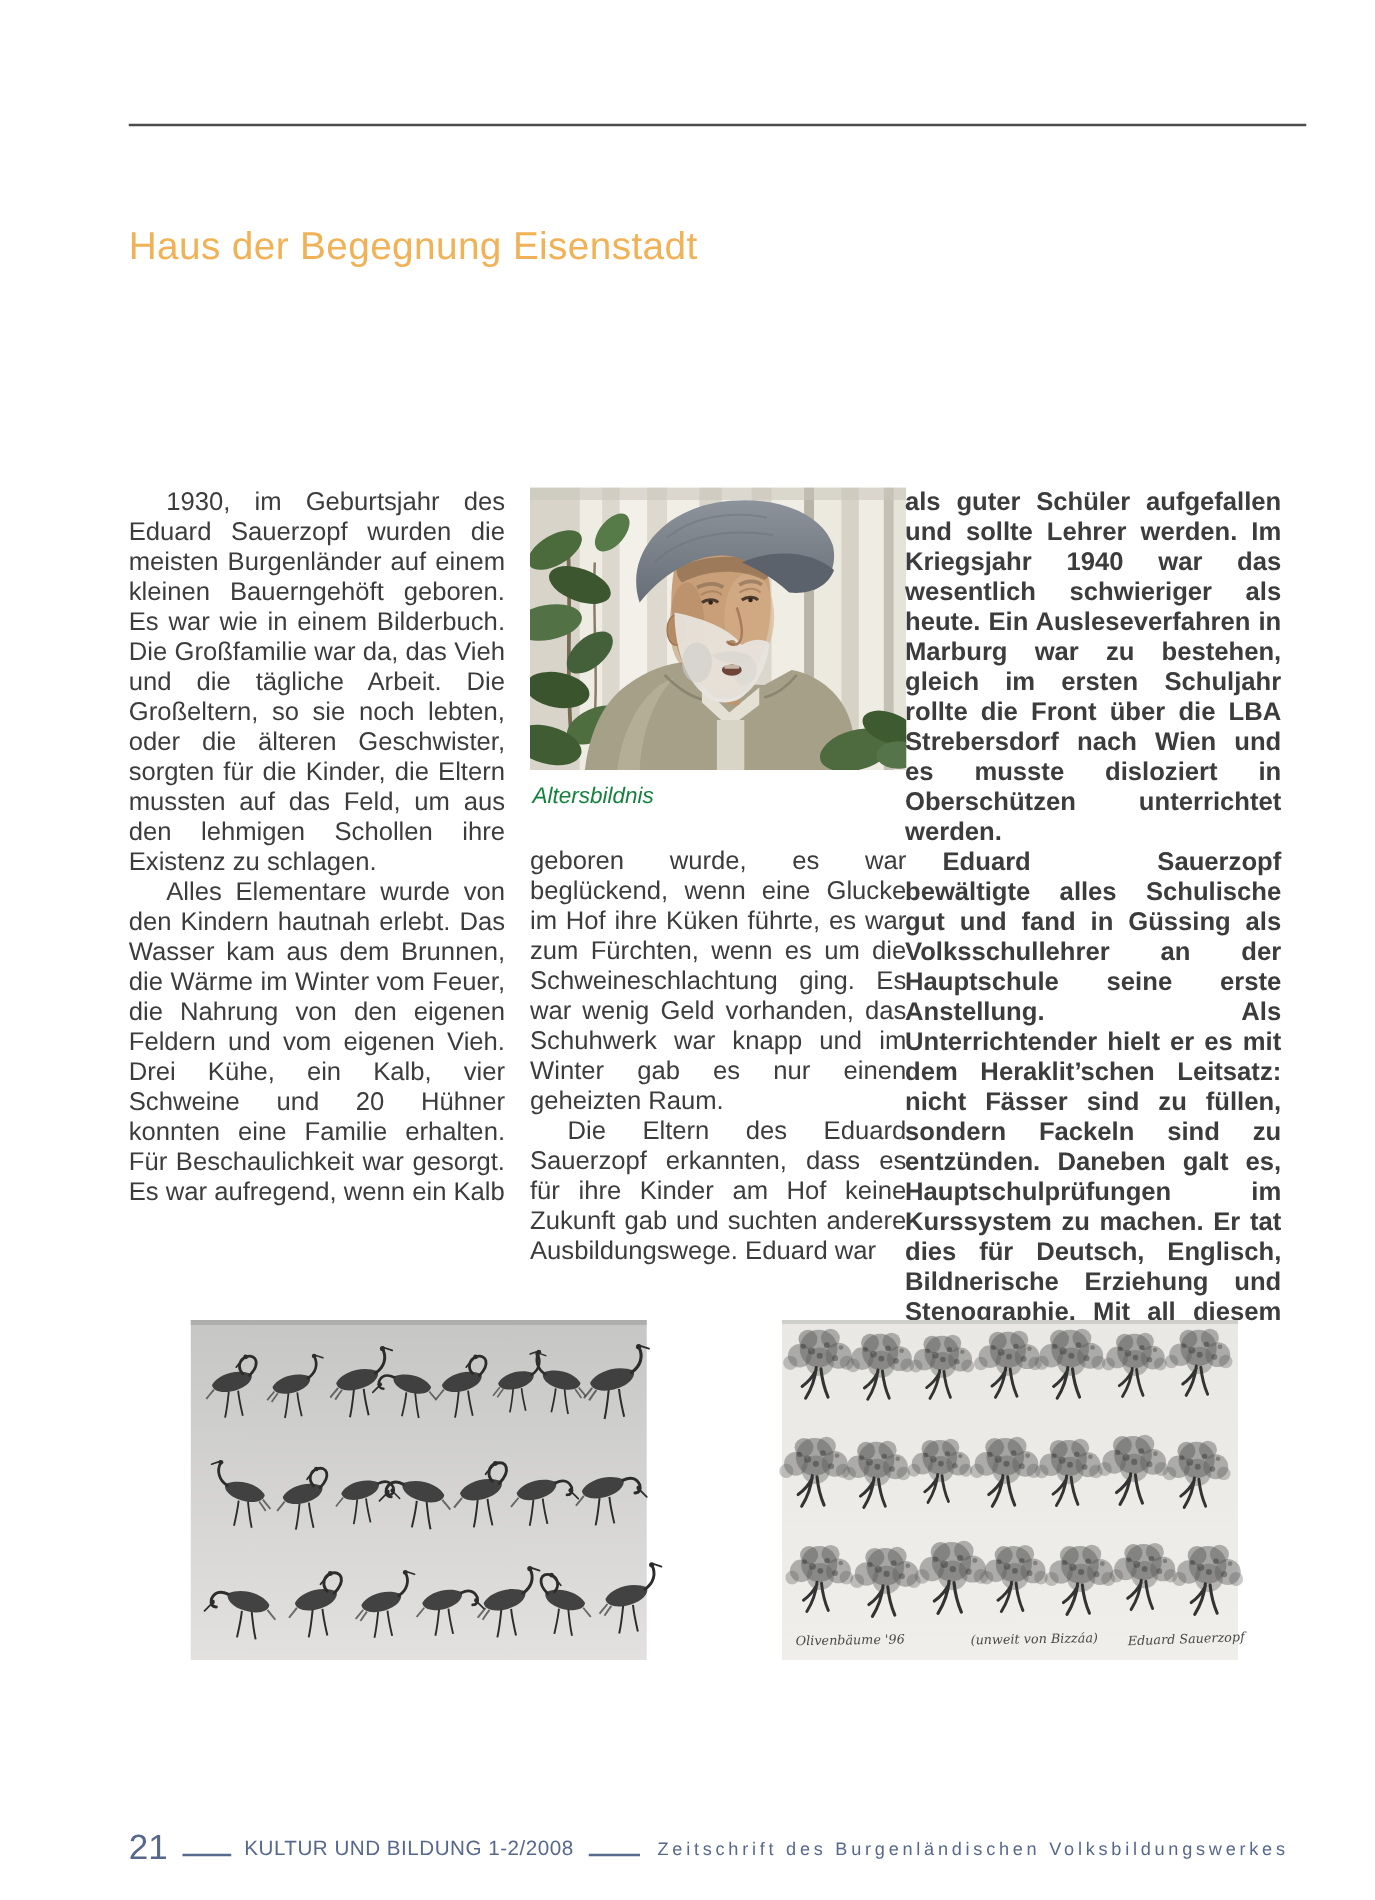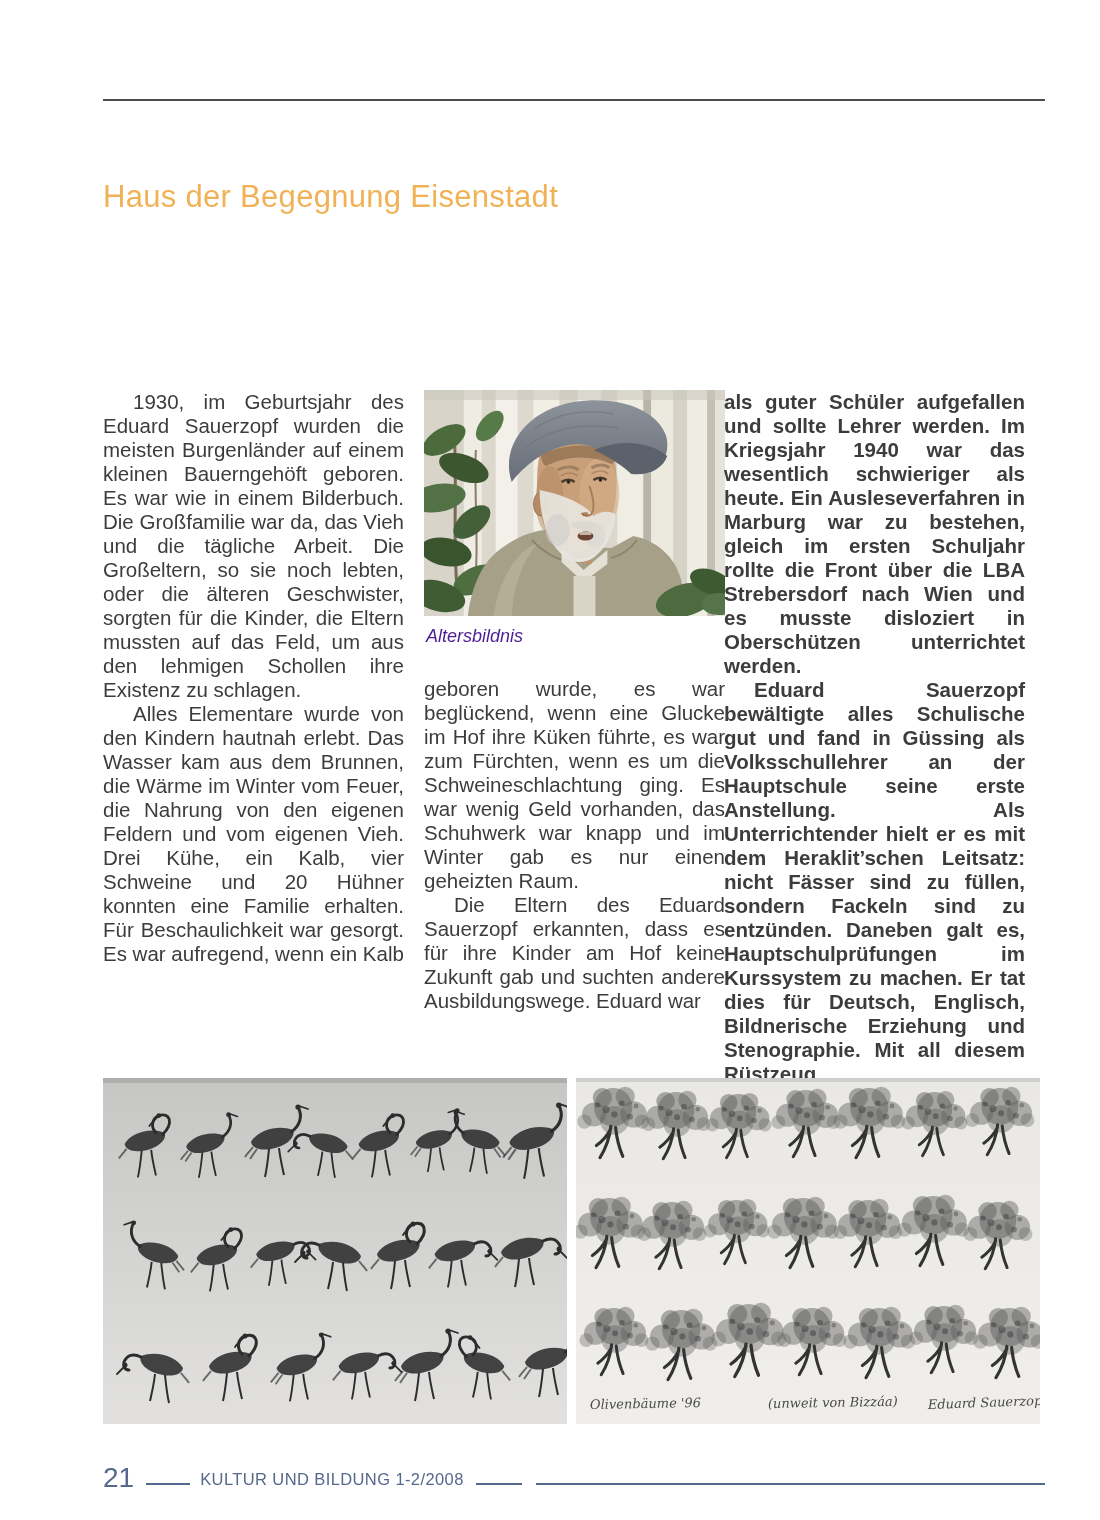--- a/index.html
+++ b/index.html
@@ -9,23 +9,23 @@
   .kicker{position:absolute;left:103px;top:176px;font-size:31px;line-height:41px;
           font-weight:400;color:#F1B257;letter-spacing:.3px;}
   .headline{position:absolute;left:100px;top:276px;font-size:51px;font-weight:700;
             color:#E8A540;letter-spacing:.5px;white-space:nowrap;}
   .col{position:absolute;top:390px;width:301px;font-size:20.5px;line-height:24px;
        text-align:justify;color:#3c3c3c;hyphens:auto;-webkit-hyphens:auto;}
   .col p{margin:0;}
   .col p.ind{text-indent:30px;}
   #col1{left:103px;} #col2{left:424px;} #col3{left:724px;font-weight:bold;}
   .photo{display:block;width:301px;height:226px;}
-  .caption{font-style:italic;font-size:18px;color:#4c1d95;margin:8px 0 16px 2px;text-align:left;}
+  .caption{font-style:italic;font-size:18px;color:#15803d;margin:8px 0 16px 2px;text-align:left;}
   .col2text{margin-top:29px;}
-  .art{position:absolute;top:1078px;height:346px;}
+  .art{position:absolute;top:1056px;height:272px;}
   #art-left{left:103px;width:464px;}
   #art-right{left:576px;width:464px;}
   .art svg{display:block;width:100%;height:100%;}
   .footer{position:absolute;left:103px;top:1448px;width:942px;height:46px;display:flex;
           align-items:flex-end;color:#56688C;}
   .pageno{font-size:28px;line-height:1;margin:0 12px 2px 0;}
   .frule{height:2px;background:#56688C;margin-bottom:9px;}
   .frule.r1{width:44px;margin-right:10px;}
   .frule.r2{width:46px;margin:0 14px 9px 0;}
   .fmag{font-size:16.5px;letter-spacing:.4px;white-space:nowrap;margin:0 12px 5px 0;}
@@ -274,16 +274,17 @@
         <text x="352" y="331" transform="rotate(-2 352 331)">Eduard Sauerzopf</text>
       </g>
     </svg>
   </div>
 
   <div class="footer">
     <div class="pageno">21</div>
     <div class="frule r1"></div>
     <div class="fmag">KULTUR UND BILDUNG 1-2/2008</div>
     <div class="frule r2"></div>
+    <div class="fpub">Zeitschrift des Burgenländischen Volksbildungswerkes</div>
     <div class="frule last"></div>
   </div>
 
 </div>
 
 </body></html>

